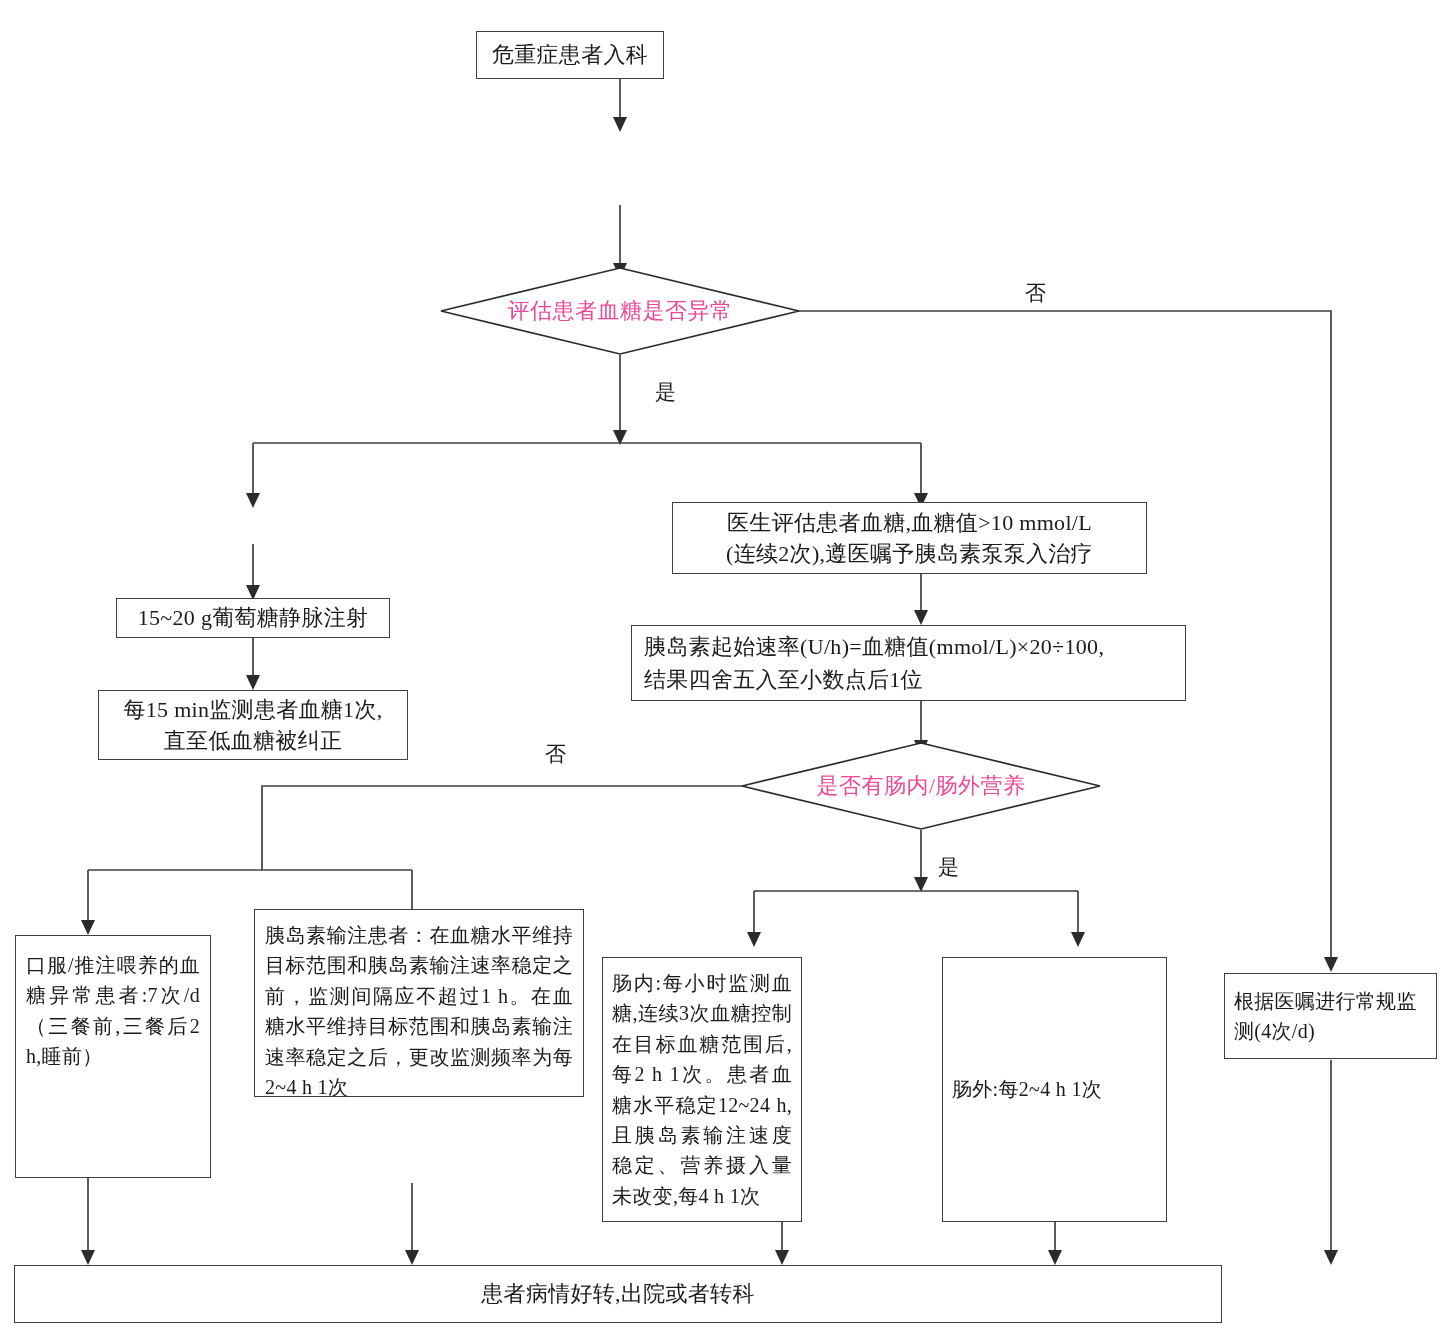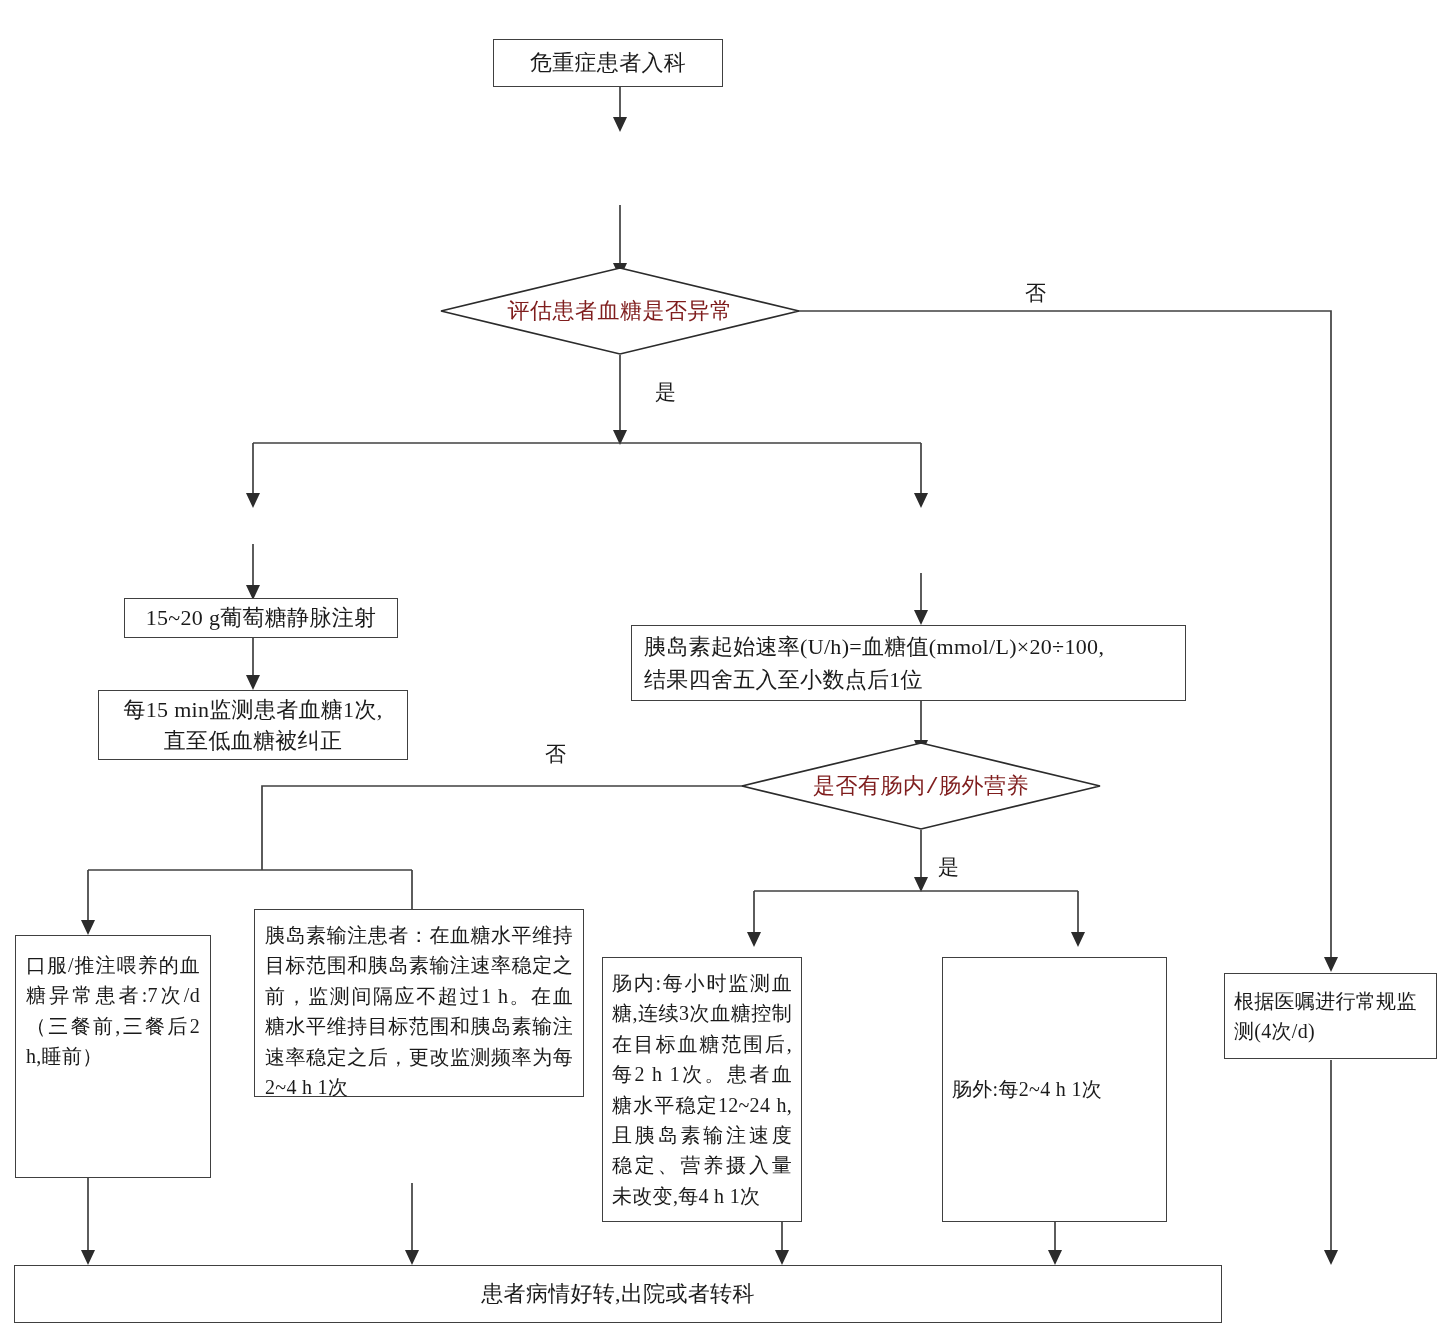--- a/index.html
+++ b/index.html
@@ -31,26 +31,25 @@
     letter-spacing: 0.3px;
   }
   .node.lefttext {
     text-align: left;
     justify-content: flex-start;
     line-height: 1.52;
   }
   .node .txt { display: block; width: 100%; }
   .diamond {
     position: absolute;
-    color: #7f1d1d;
+    color: #ec4899;
     display: flex;
     align-items: center;
     justify-content: center;
     text-align: center;
-    font-family: Liberation Mono, monospace;
   }
   .diamond svg { position: absolute; left: 0; top: 0; }
   .diamond .txt {
     position: relative;
     z-index: 2;
     white-space: nowrap;
     letter-spacing: 0.5px;
   }
   .edge-label {
     position: absolute;
@@ -129,46 +128,50 @@
     <line x1="782" y1="1222" x2="782" y2="1255"></line>
     <polygon class="head" points="782,1265 775,1250 789,1250"></polygon>
 
     <line x1="1055" y1="1222" x2="1055" y2="1255"></line>
     <polygon class="head" points="1055,1265 1048,1250 1062,1250"></polygon>
 
     <line x1="1331" y1="1060" x2="1331" y2="1255"></line>
     <polygon class="head" points="1331,1265 1324,1250 1338,1250"></polygon>
   </svg>
 
-  <div class="node fs22" style="left:493px; top:31px; width:230px; height:48px;margin-top:8px;">
+  <div class="node fs22" style="left:476px; top:31px; width:188px; height:48px;">
     <span class="txt">危重症患者入科</span>
   </div>
 
 
   <div class="diamond fs22" style="left:440px; top:267px; width:360px; height:88px;">
     <svg width="360" height="88" viewBox="0 0 360 88" xmlns="http://www.w3.org/2000/svg">
       <polygon points="180,1 359,44 180,87 1,44" fill="#ffffff" stroke="#2b2b2b" stroke-width="1.7"></polygon>
     </svg>
     <span class="txt">评估患者血糖是否异常</span>
   </div>
 
   <div class="edge-label fs21" style="left:1025px; top:279px;">否</div>
 
   <div class="edge-label fs21" style="left:655px; top:378px;">是</div>
 
 
-  <div class="node fs22" style="left:124px; top:598px; width:274px; height:40px;">
+  <div class="node fs22" style="left:116px; top:598px; width:274px; height:40px;">
     <span class="txt">15~20  g葡萄糖静脉注射</span>
   </div>
 
   <div class="node fs22" style="left:98px; top:690px; width:310px; height:70px; white-space:pre-line;">
     <span class="txt">每15  min监测患者血糖1次,
 直至低血糖被纠正</span>
   </div>
 
+  <div class="node fs22" style="left:672px; top:502px; width:475px; height:72px; white-space:pre-line;">
+    <span class="txt">医生评估患者血糖,血糖值&gt;10  mmol/L
+(连续2次),遵医嘱予胰岛素泵泵入治疗</span>
+  </div>
 
   <div class="node fs22 lefttext" style="left:631px; top:625px; width:555px; height:76px; white-space:pre-line; padding-left:12px;">
     <span class="txt">胰岛素起始速率(U/h)=血糖值(mmol/L)×20÷100,
 结果四舍五入至小数点后1位</span>
   </div>
 
   <div class="diamond fs22" style="left:741px; top:742px; width:360px; height:88px;">
     <svg width="360" height="88" viewBox="0 0 360 88" xmlns="http://www.w3.org/2000/svg">
       <polygon points="180,1 359,44 180,87 1,44" fill="#ffffff" stroke="#2b2b2b" stroke-width="1.7"></polygon>
     </svg>

